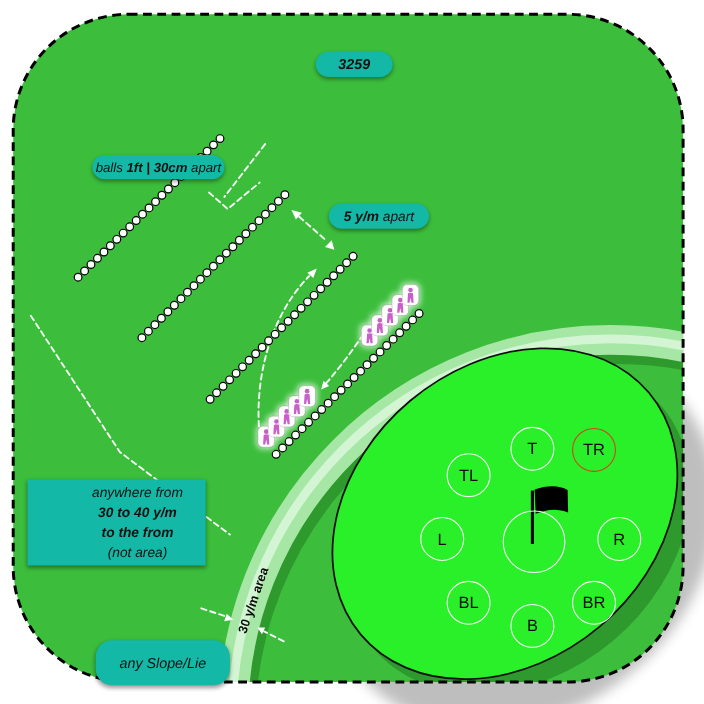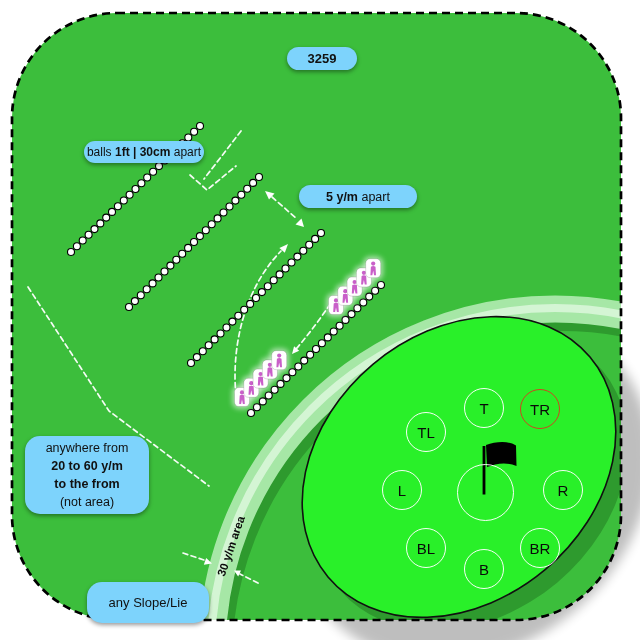--- a/index.html
+++ b/index.html
@@ -1,26 +1,26 @@
 <!DOCTYPE html>
 <html><head>
 <meta charset="utf-8">
 <style>
   html,body{margin:0;padding:0;background:#fff;}
   #stage{position:relative;width:640px;height:640px;background:#fff;overflow:hidden;
          font-family:"Liberation Sans",sans-serif;}
   #gfx{position:absolute;left:0;top:0;}
-  .pill{position:absolute;background:#7dd3fc;border-radius:14px;display:flex;align-items:center;
-        justify-content:center;box-shadow:0 2px 4px rgba(0,0,0,.4);color:#111;white-space:nowrap;}
+  .pill{position:absolute;background:#14b8a6;border-radius:14px;display:flex;align-items:center;
+        justify-content:center;box-shadow:0 2px 4px rgba(0,0,0,.4);color:#111;white-space:nowrap;font-style:italic;}
   .b{font-weight:bold;}
   #badge{left:287px;top:47px;width:70px;height:23px;font-size:13px;font-weight:bold;border-radius:12px;}
   #balls-label{left:84px;top:141px;width:120px;height:22px;font-size:12px;border-radius:11px;}
-  #spacing-label{left:299px;top:185px;width:118px;height:23px;font-size:12.5px;border-radius:12px;}
-  #distance-note{left:25px;top:436px;width:124px;height:78px;border-radius:15px;flex-direction:column;
-                 font-size:12.5px;line-height:18px;text-align:center;}
+  #spacing-label{left:299px;top:185px;width:91px;height:23px;font-size:12.5px;border-radius:12px;}
+  #distance-note{left:25px;top:436px;width:124px;height:78px;border-radius:1px;flex-direction:column;
+                 font-size:12.5px;line-height:18px;text-align:center;padding-left:38px;}
   #conditions-note{left:87px;top:582px;width:122px;height:41px;border-radius:15px;flex-direction:column;
                  font-size:13px;line-height:19px;text-align:right;}
   #band-label{position:absolute;left:231px;top:546px;transform:translate(-50%,-50%) rotate(-71deg);
               font-size:11.5px;font-weight:bold;color:#0a0a0a;white-space:nowrap;}
   .pos{position:absolute;width:38px;height:38px;margin-left:-19px;margin-top:-19px;
        border:1.5px solid rgba(255,255,255,.95);border-radius:50%;display:flex;align-items:center;
        justify-content:center;font-size:15px;color:#0a0a0a;}
   .pos.hl{border-color:#cf4520;}
   #pos-hole{width:55px;height:55px;margin-left:-27.5px;margin-top:-27.5px;}
 </style>
@@ -257,21 +257,21 @@
   <div class="pill" id="balls-label">
     <span>balls </span>&nbsp;<span class="b">1ft | 30cm</span>&nbsp;<span> apart</span>
   </div>
 
   <div class="pill" id="spacing-label">
     <span class="b">5 y/m</span>&nbsp;<span> apart</span>
   </div>
 
   <div class="pill" id="distance-note">
     <div>anywhere from</div>
-    <div class="b">20 to 60 y/m</div>
+    <div class="b">30 to 40 y/m</div>
     <div class="b">to the from</div>
     <div>(not area)</div>
   </div>
 
   <div class="pill" id="conditions-note">
     <div>any Slope/Lie</div>
   </div>
 
   <div id="band-label">30 y/m area</div>
 

